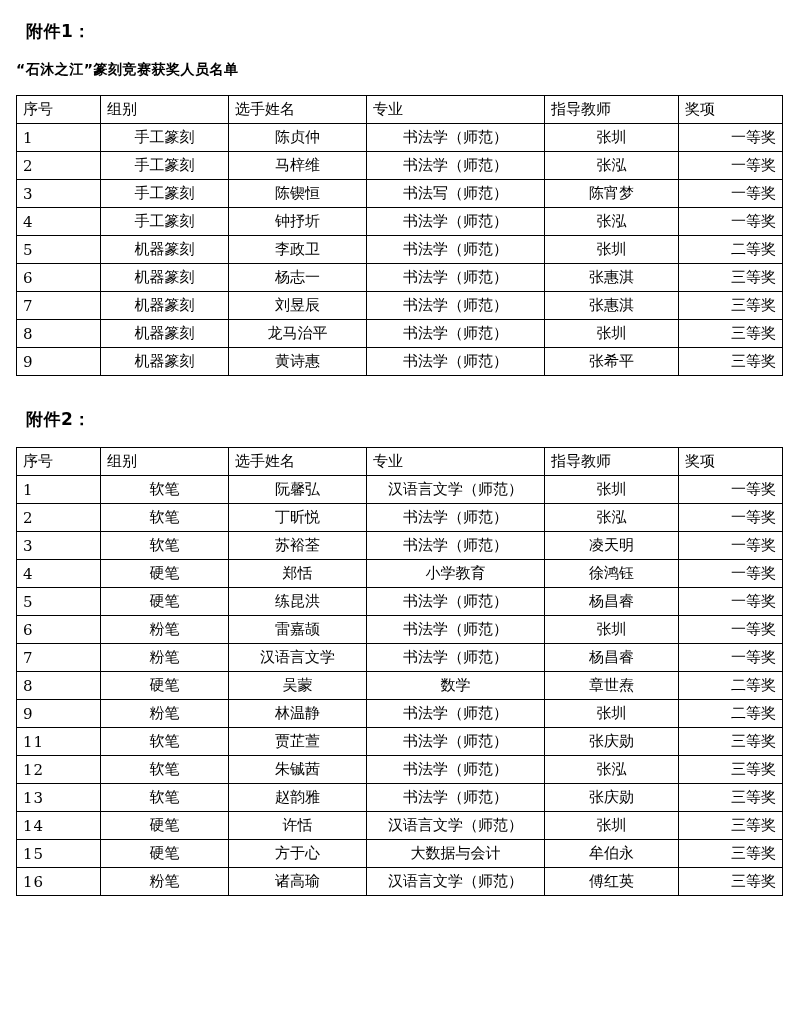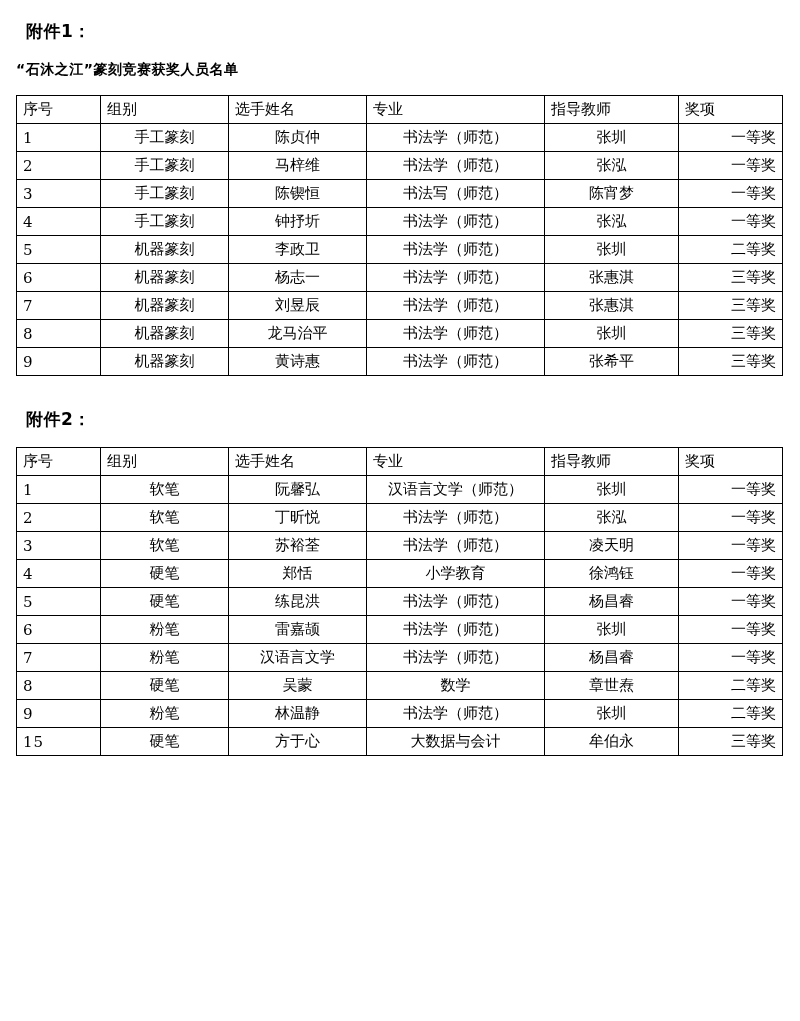--- a/index.html
+++ b/index.html
@@ -264,23 +264,63 @@
         </tr>
         <tr>
           <td class="idx">9</td>
           <td class="ctr">粉笔</td>
           <td class="ctr">林温静</td>
           <td class="ctr">书法学（师范）</td>
           <td class="ctr">张圳</td>
           <td class="lft">二等奖</td>
         </tr>
         <tr>
+          <td class="idx">11</td>
+          <td class="ctr">软笔</td>
+          <td class="ctr">贾芷萱</td>
+          <td class="ctr">书法学（师范）</td>
+          <td class="ctr">张庆勋</td>
+          <td class="lft">三等奖</td>
+        </tr>
+        <tr>
+          <td class="idx">12</td>
+          <td class="ctr">软笔</td>
+          <td class="ctr">朱铖茜</td>
+          <td class="ctr">书法学（师范）</td>
+          <td class="ctr">张泓</td>
+          <td class="lft">三等奖</td>
+        </tr>
+        <tr>
+          <td class="idx">13</td>
+          <td class="ctr">软笔</td>
+          <td class="ctr">赵韵雅</td>
+          <td class="ctr">书法学（师范）</td>
+          <td class="ctr">张庆勋</td>
+          <td class="lft">三等奖</td>
+        </tr>
+        <tr>
+          <td class="idx">14</td>
+          <td class="ctr">硬笔</td>
+          <td class="ctr">许恬</td>
+          <td class="ctr">汉语言文学（师范）</td>
+          <td class="ctr">张圳</td>
+          <td class="lft">三等奖</td>
+        </tr>
+        <tr>
           <td class="idx">15</td>
           <td class="ctr">硬笔</td>
           <td class="ctr">方于心</td>
           <td class="ctr">大数据与会计</td>
           <td class="ctr">牟伯永</td>
           <td class="lft">三等奖</td>
         </tr>
+        <tr>
+          <td class="idx">16</td>
+          <td class="ctr">粉笔</td>
+          <td class="ctr">诸高瑜</td>
+          <td class="ctr">汉语言文学（师范）</td>
+          <td class="ctr">傅红英</td>
+          <td class="lft">三等奖</td>
+        </tr>
       </tbody>
   </table>
 
 </div>
 
 </body></html>

